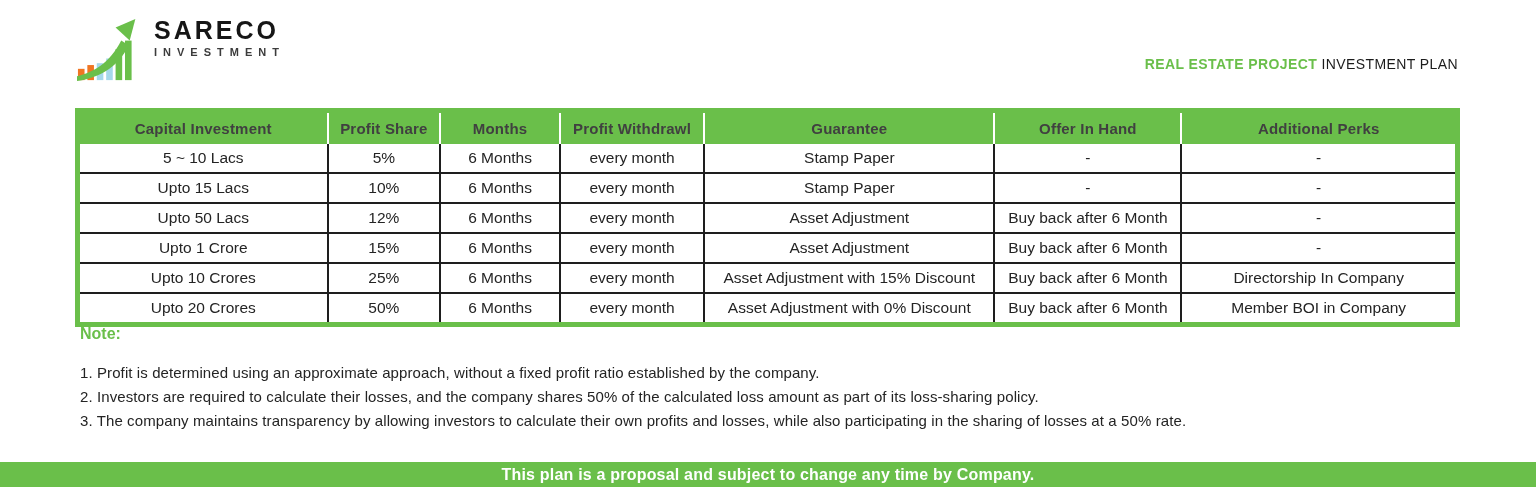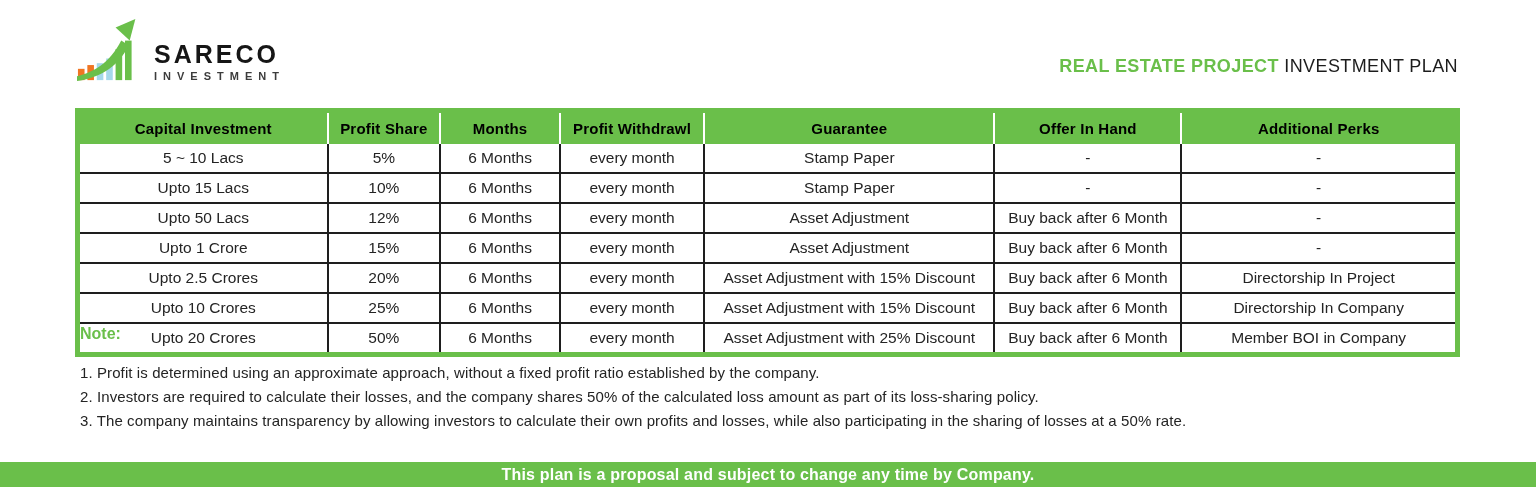--- a/index.html
+++ b/index.html
@@ -15,55 +15,55 @@
     width:1536px;height:487px;
     background:#ffffff;
     font-family:"Liberation Sans","DejaVu Sans",sans-serif;
     color:var(--ink);
     overflow:hidden;
   }
 
   
   .logo{
     position:absolute;left:76px;top:18px;
-    display:flex;align-items:flex-end;gap:12px;
+    display:flex;align-items:flex-start;gap:12px;
   }
   .logo svg{display:block;}
   .logo-text .brand{
     font-size:25px;font-weight:800;letter-spacing:3px;color:#161616;
     line-height:1;
   }
   .logo-text .sub{
     font-size:11px;font-weight:600;letter-spacing:6px;color:#3c3c3c;
     margin-top:4px;line-height:1;
   }
   .doc-title{
     position:absolute;right:78px;top:56px;
-    font-size:18px;letter-spacing:0.4px;white-space:nowrap;
+    font-size:14px;letter-spacing:0.4px;white-space:nowrap;
   }
   .doc-title .hl{color:var(--green);font-weight:700;}
   .doc-title .rest{color:#1c1c1c;font-weight:400;}
 
   
   .table-wrap{
     position:absolute;left:75px;top:108px;width:1385px;
     border:5px solid var(--green);
     background:#fff;
   }
   table{
     width:100%;
     border-collapse:collapse;
     table-layout:fixed;
   }
   col.c1{width:18.0%;} col.c2{width:8.2%;} col.c3{width:8.7%;}
   col.c4{width:10.5%;} col.c5{width:21.1%;} col.c6{width:13.6%;}
   col.c7{width:19.9%;}
   thead th{
     background:var(--green);
-    color:#000000;
+    color:#404040;
     font-weight:700;font-size:15px;letter-spacing:0.2px;
     height:31px;vertical-align:middle;text-align:center;
     border-right:2px solid #ffffff;
   }
   thead th:last-child{border-right:none;}
   tbody td{
     font-size:15.5px;color:#242424;
     text-align:center;vertical-align:middle;
     height:20px;line-height:20px;
     border:2px solid #1e1e1e;
@@ -177,43 +177,34 @@
           <tr>
             <td>Upto 1 Crore</td>
             <td>15%</td>
             <td>6 Months</td>
             <td>every month</td>
             <td>Asset Adjustment</td>
             <td>Buy back after 6 Month</td>
             <td>-</td>
           </tr>
           <tr>
-            <td>Upto 2.5 Crores</td>
-            <td>20%</td>
-            <td>6 Months</td>
-            <td>every month</td>
-            <td>Asset Adjustment with 15% Discount</td>
-            <td>Buy back after 6 Month</td>
-            <td>Directorship In Project</td>
-          </tr>
-          <tr>
             <td>Upto 10 Crores</td>
             <td>25%</td>
             <td>6 Months</td>
             <td>every month</td>
             <td>Asset Adjustment with 15% Discount</td>
             <td>Buy back after 6 Month</td>
             <td>Directorship In Company</td>
           </tr>
           <tr>
             <td>Upto 20 Crores</td>
             <td>50%</td>
             <td>6 Months</td>
             <td>every month</td>
-            <td>Asset Adjustment with 25% Discount</td>
+            <td>Asset Adjustment with 0% Discount</td>
             <td>Buy back after 6 Month</td>
             <td>Member BOI in Company</td>
           </tr>
         </tbody>
     </table>
   </div>
 
   <div class="note">
     <div class="note-heading">Note:</div>
     <div id="note-lines">

